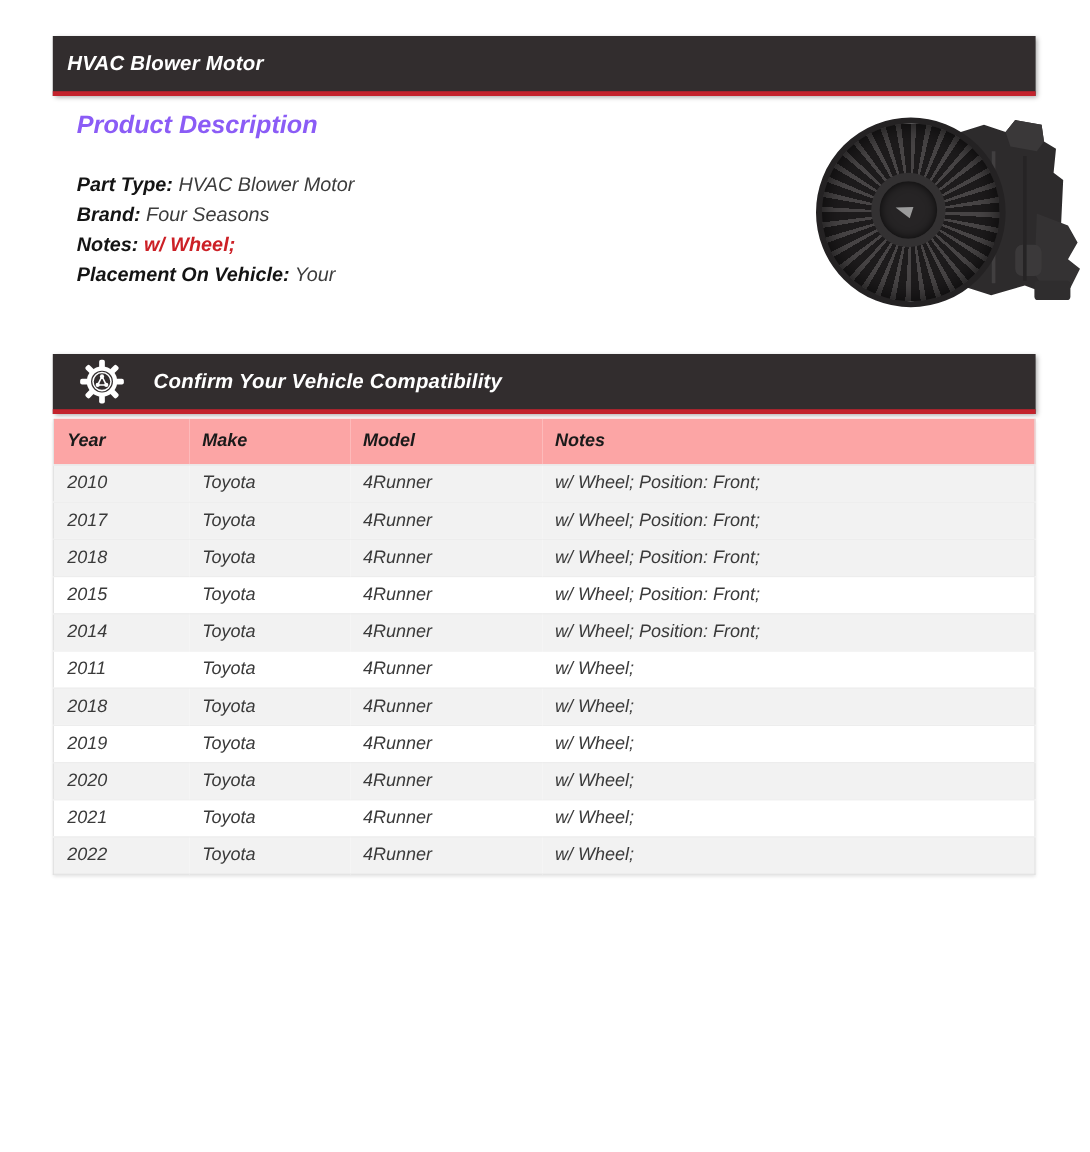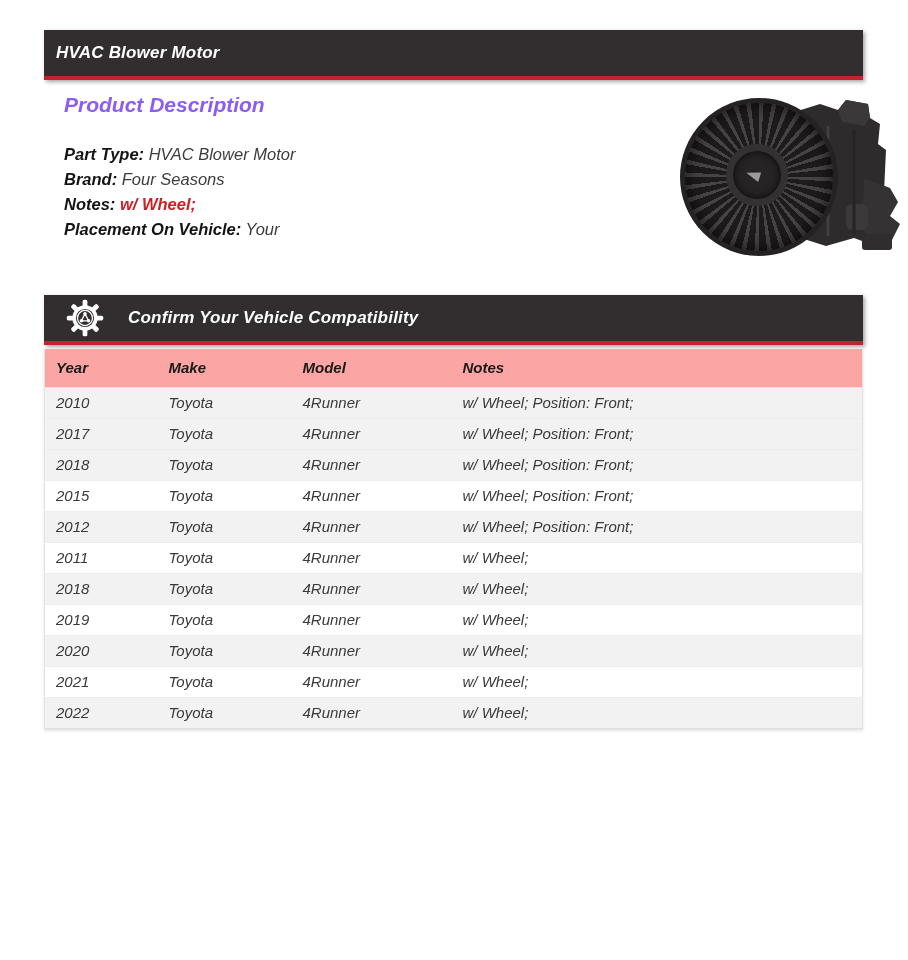--- a/index.html
+++ b/index.html
@@ -178,21 +178,21 @@
           <td>4Runner</td>
           <td>w/ Wheel; Position: Front;</td>
         </tr>
         <tr>
           <td>2015</td>
           <td>Toyota</td>
           <td>4Runner</td>
           <td>w/ Wheel; Position: Front;</td>
         </tr>
         <tr class="alt">
-          <td>2012</td>
+          <td>2014</td>
           <td>Toyota</td>
           <td>4Runner</td>
           <td>w/ Wheel; Position: Front;</td>
         </tr>
         <tr>
           <td>2011</td>
           <td>Toyota</td>
           <td>4Runner</td>
           <td>w/ Wheel;</td>
         </tr>

